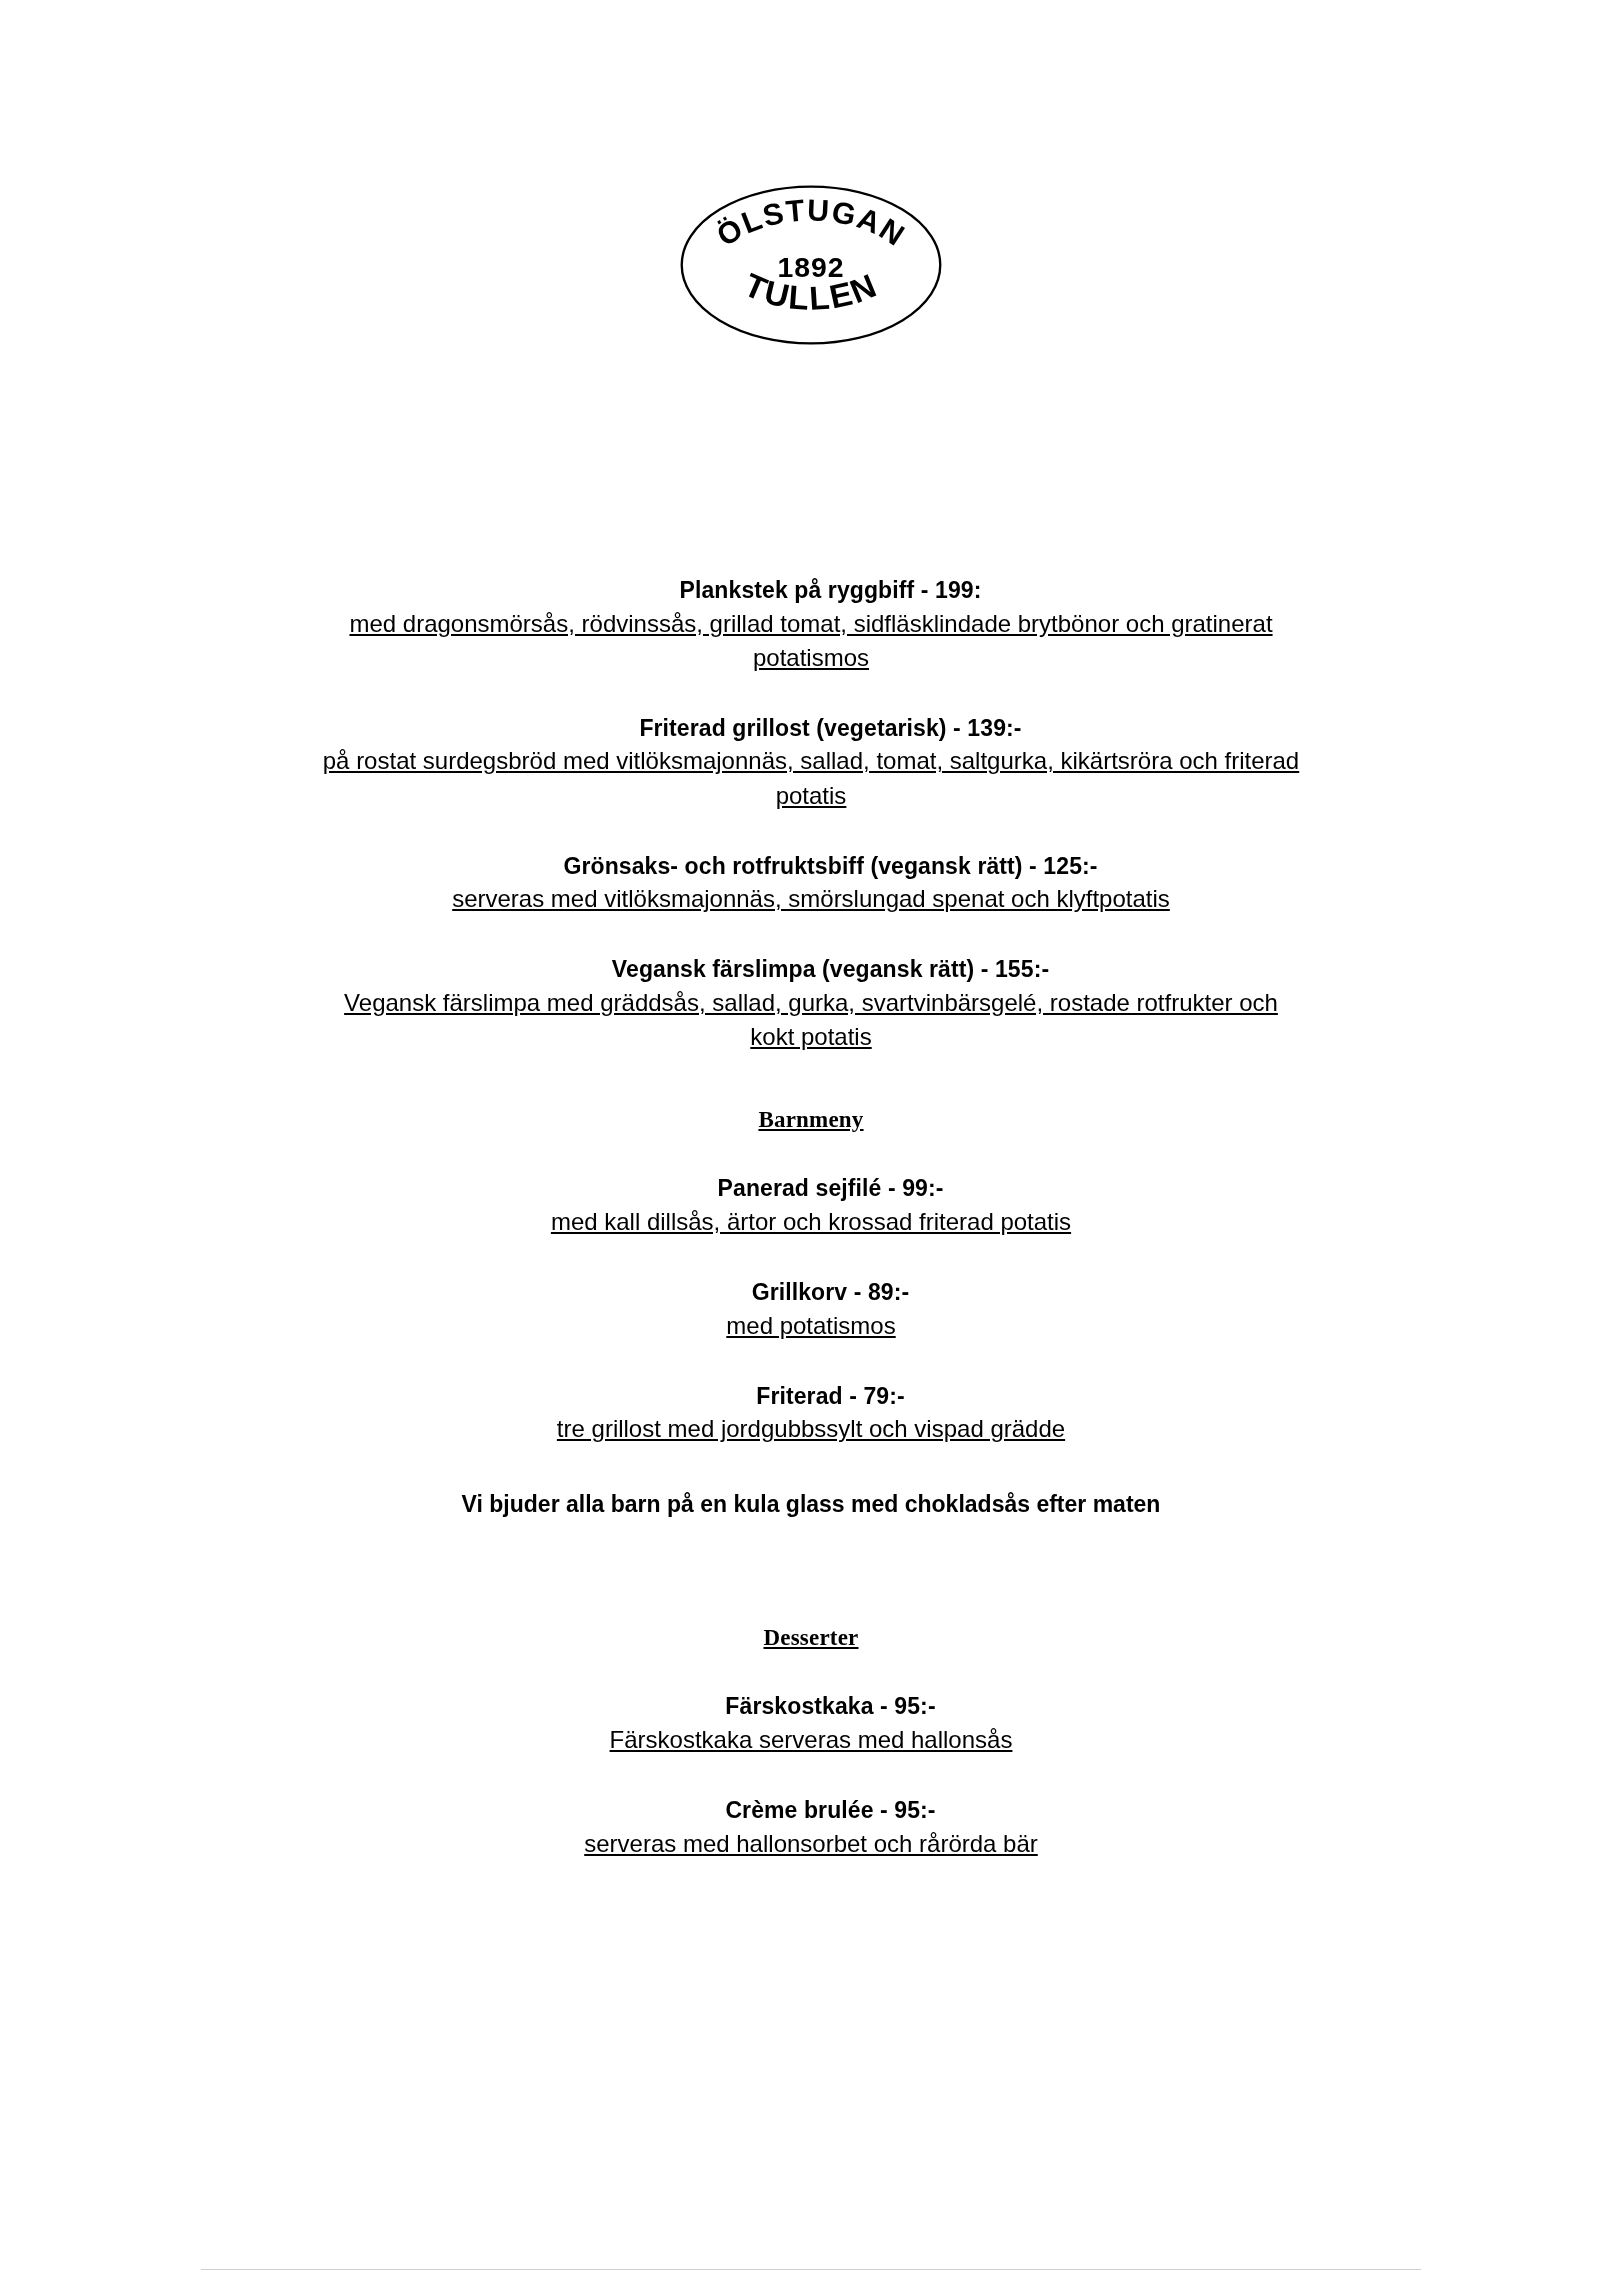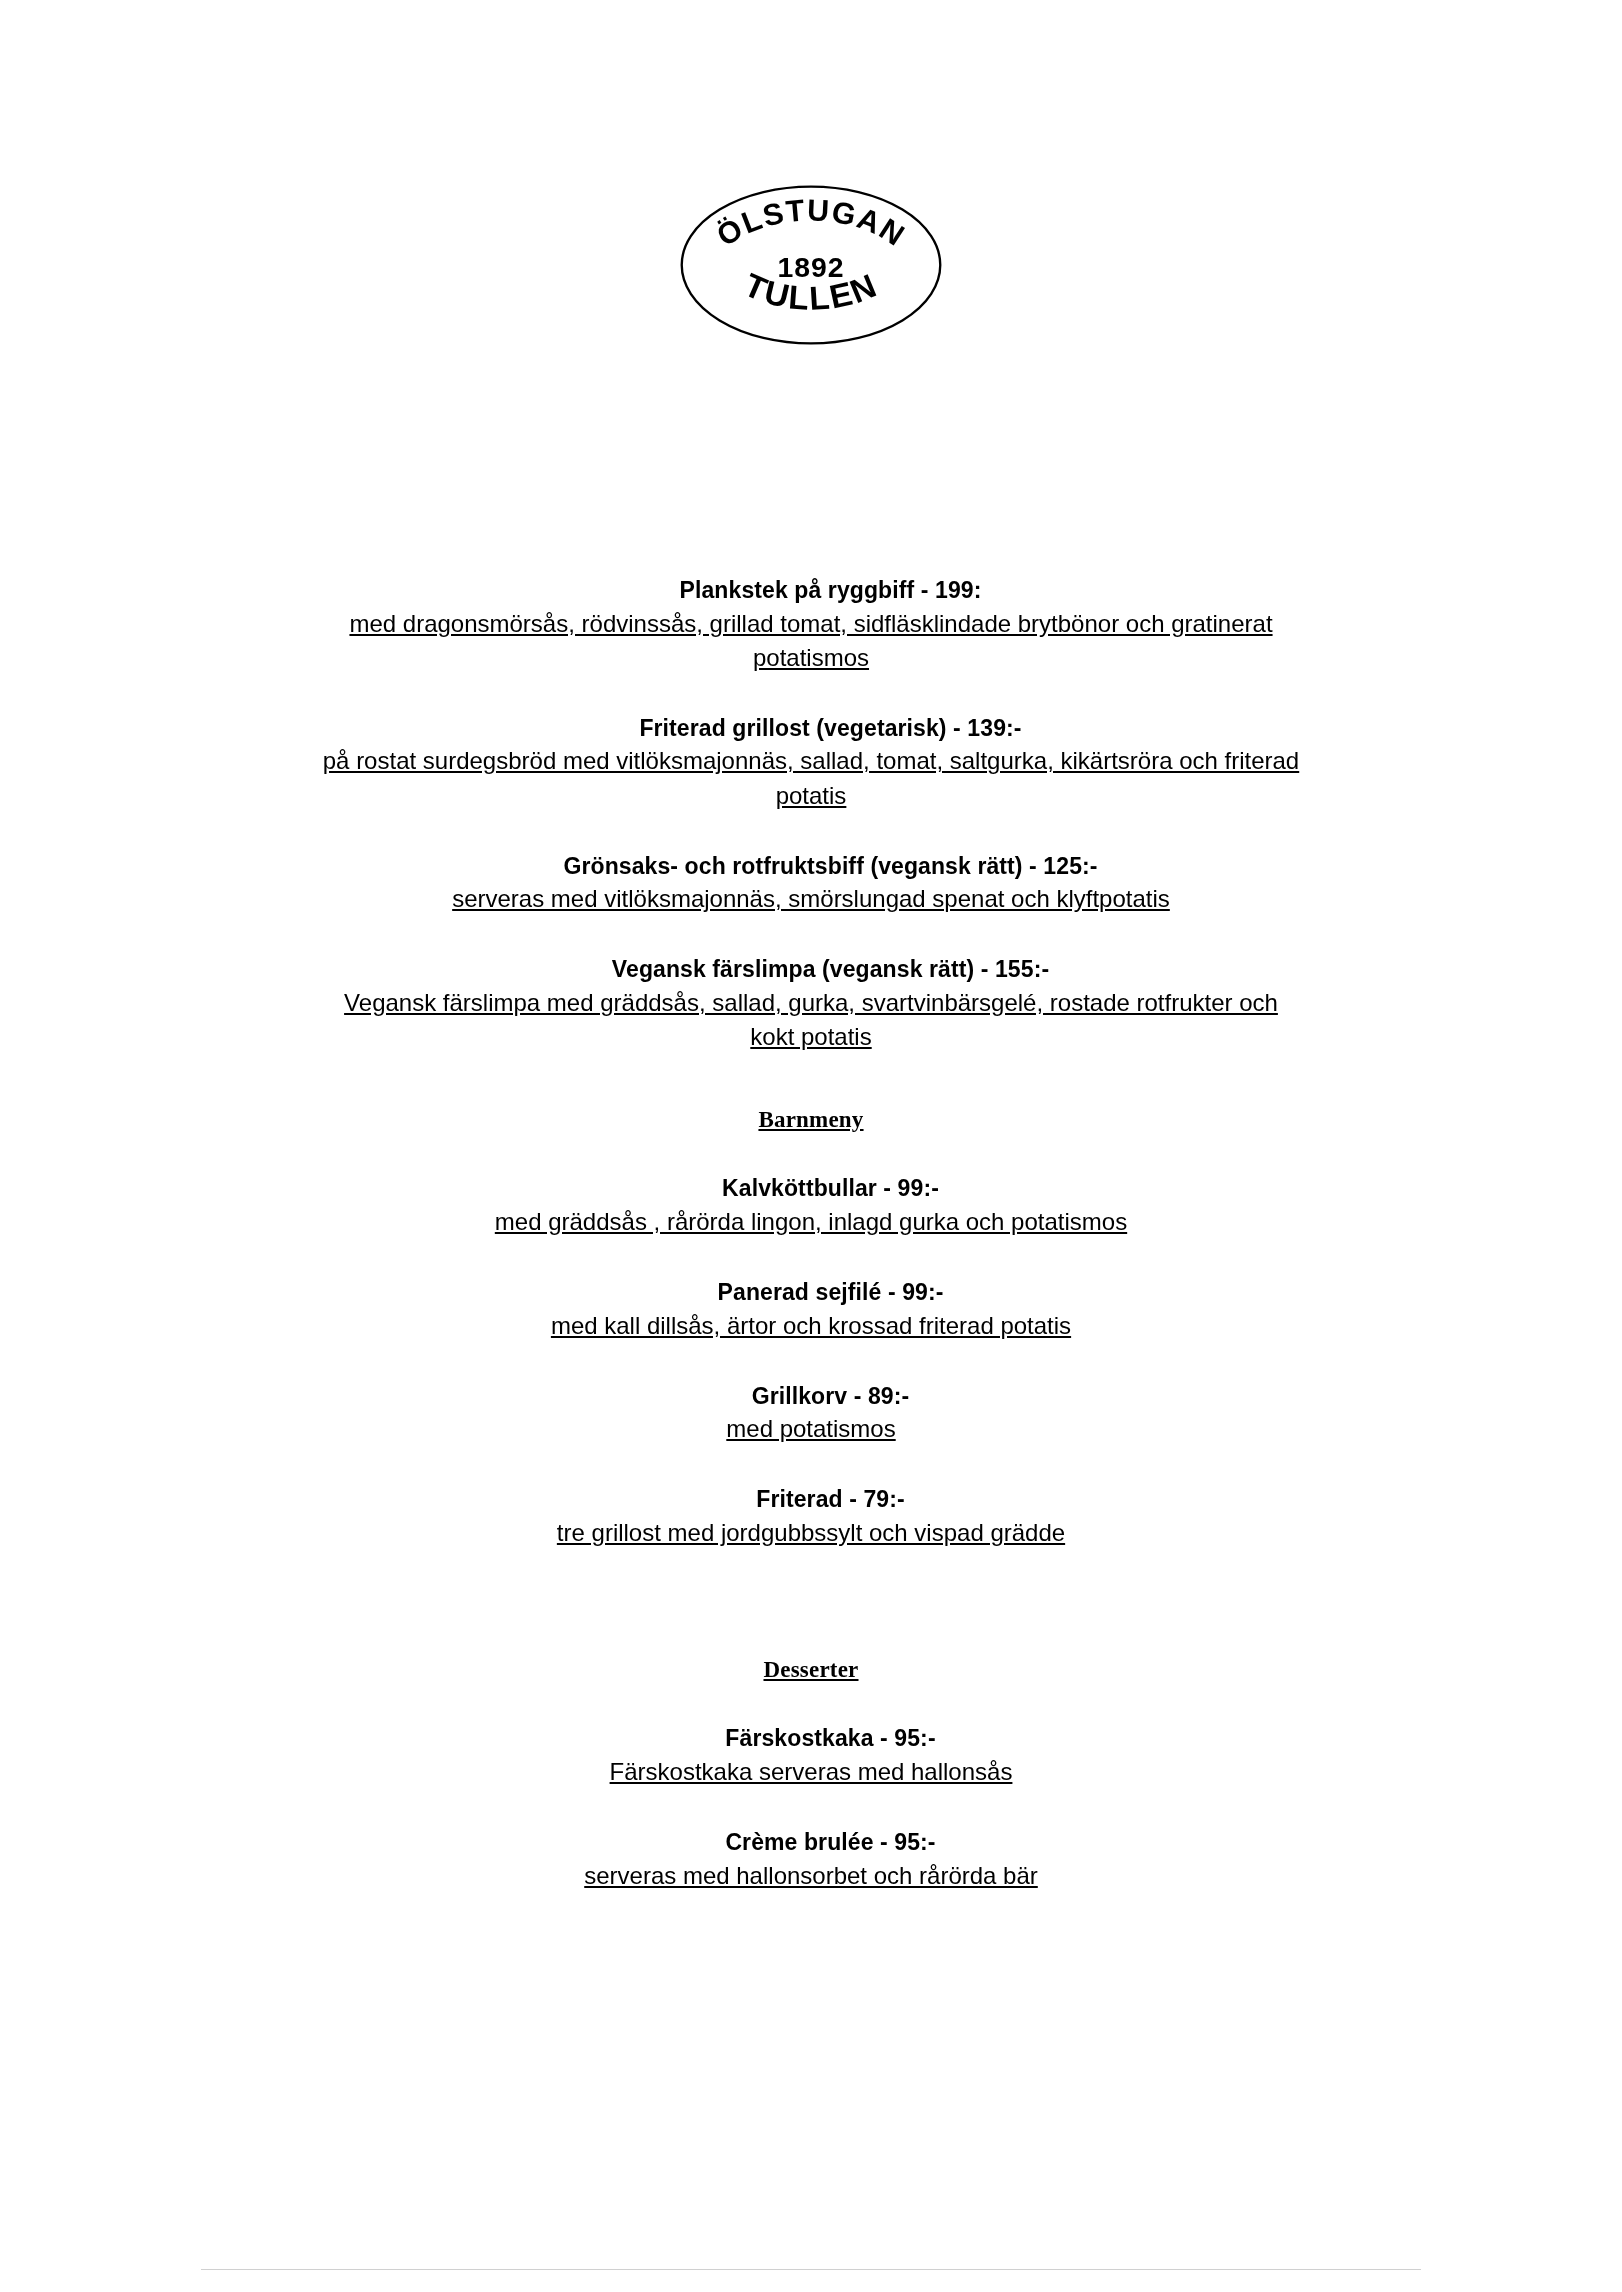--- a/index.html
+++ b/index.html
@@ -131,40 +131,37 @@
       <div class="item-desc">serveras med vitlöksmajonnäs, smörslungad spenat och klyftpotatis</div>
     </div>
 
     <div class="item">
       <div class="item-title">Vegansk färslimpa (vegansk rätt) - 155:-</div>
       <div class="item-desc">Vegansk färslimpa med gräddsås, sallad, gurka, svartvinbärsgelé, rostade rotfrukter och kokt potatis</div>
     </div>
 
     <div class="section-heading">Barnmeny</div>
 
-    <div class="item">
-      <div class="item-title">Kalvköttbullar - 99:-</div>
-      <div class="item-desc">med gräddsås , rårörda lingon, inlagd gurka och potatismos</div>
-    </div>
 
     <div class="item">
       <div class="item-title">Panerad sejfilé - 99:-</div>
       <div class="item-desc">med kall dillsås, ärtor och krossad friterad potatis</div>
     </div>
 
     <div class="item">
       <div class="item-title">Grillkorv - 89:-</div>
       <div class="item-desc">med potatismos</div>
     </div>
 
     <div class="item">
       <div class="item-title">Friterad - 79:-</div>
       <div class="item-desc">tre grillost med jordgubbssylt och vispad grädde</div>
     </div>
 
+    <div class="note">Vi bjuder alla barn på en kula glass med chokladsås efter maten</div>
 
     <div class="section-heading desserts">Desserter</div>
 
     <div class="item">
       <div class="item-title">Färskostkaka - 95:-</div>
       <div class="item-desc">Färskostkaka serveras med hallonsås</div>
     </div>
 
     <div class="item">
       <div class="item-title">Crème brulée - 95:-</div>

